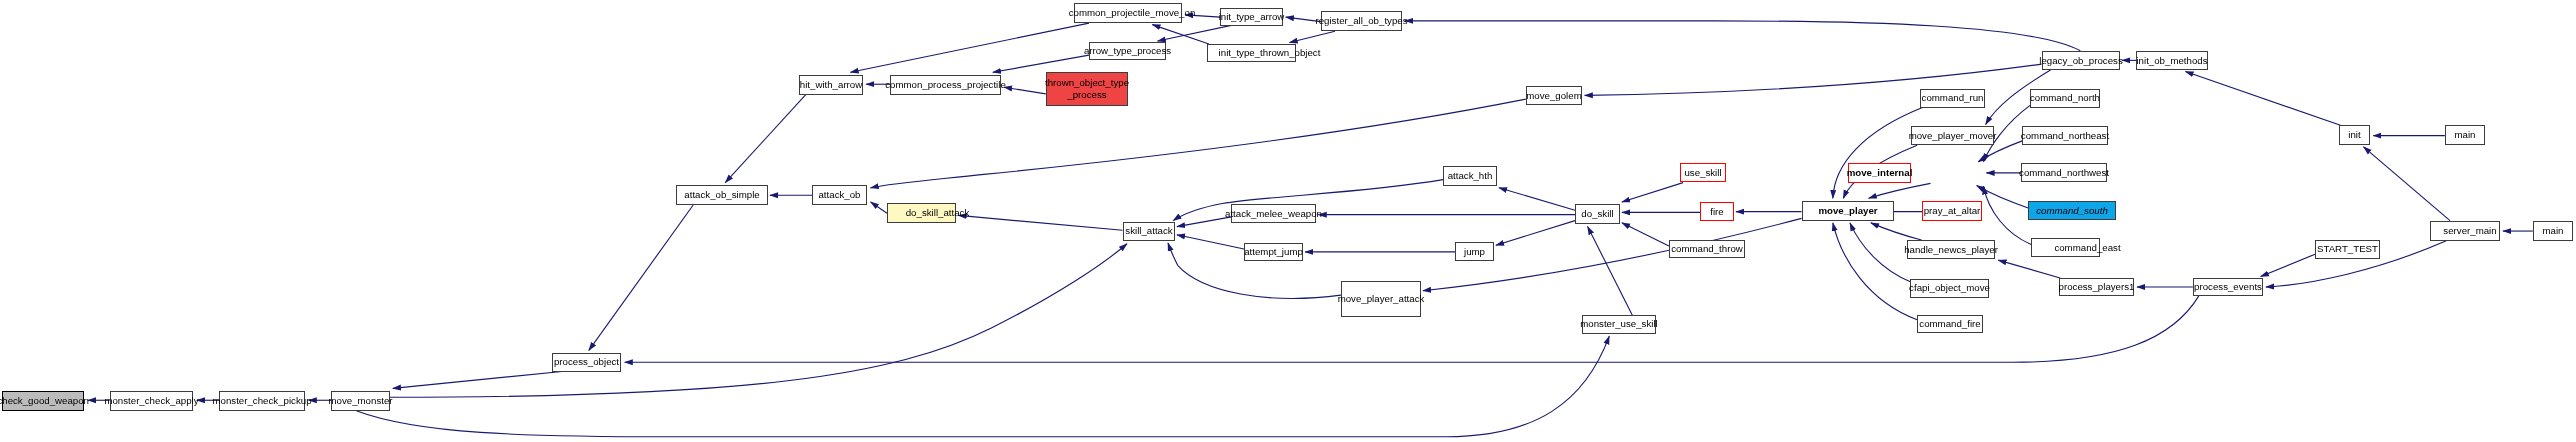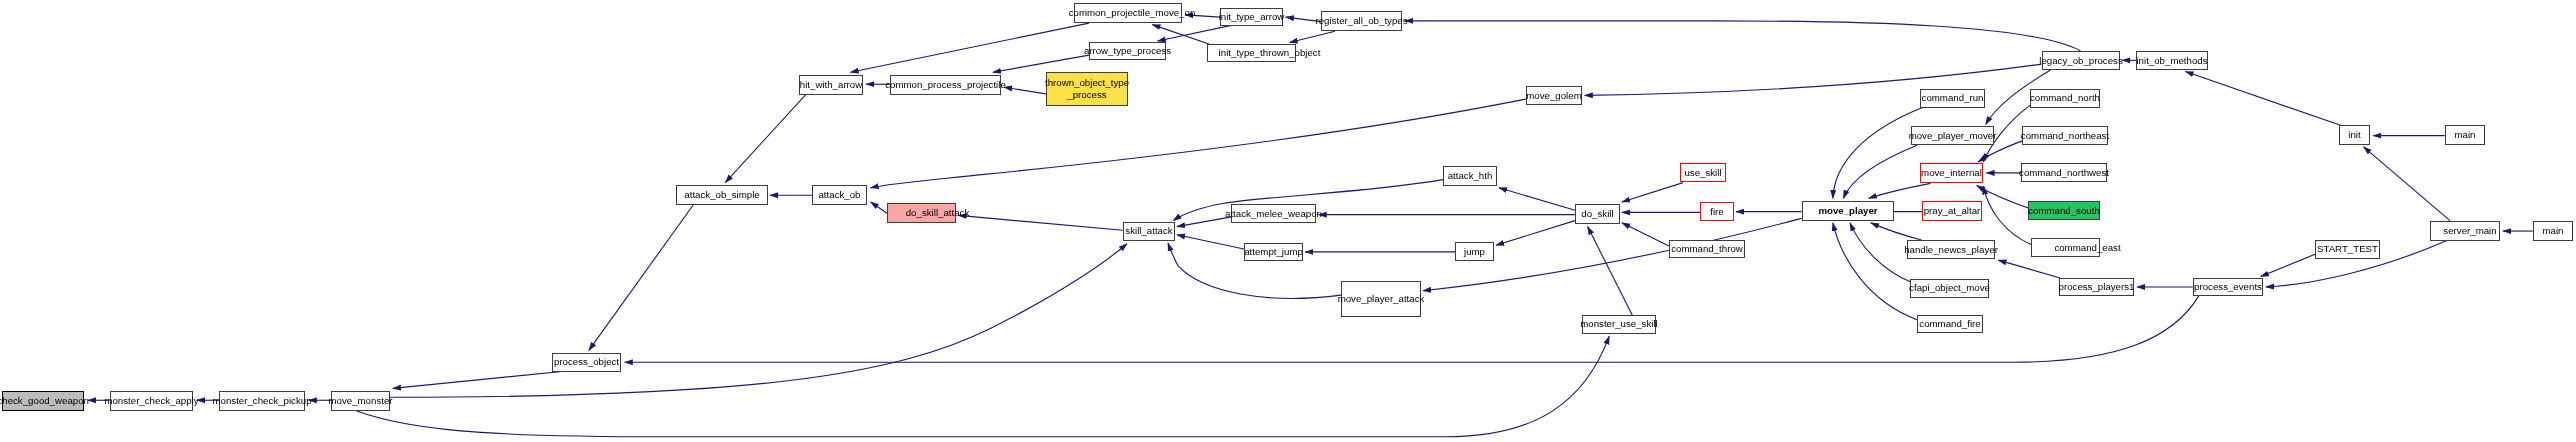--- a/index.html
+++ b/index.html
@@ -88,56 +88,56 @@
       </g>
   </svg>
   <div id="node-layer">
       <div class="node current" style="left: 2.2px; top: 391px; width: 82px; height: 20px; background: rgb(188, 188, 188);">check_good_weapon</div>
       <div class="node normal" style="left: 110px; top: 391px; width: 83px; height: 20px; background: rgb(255, 255, 255); border-color: rgb(61, 61, 61);">monster_check_apply</div>
       <div class="node normal" style="left: 219px; top: 391px; width: 86px; height: 20px; background: rgb(255, 255, 255); border-color: rgb(61, 61, 61);">monster_check_pickup</div>
       <div class="node normal" style="left: 331px; top: 391px; width: 59px; height: 20px; background: rgb(255, 255, 255); border-color: rgb(61, 61, 61);">move_monster</div>
       <div class="node normal" style="left: 552px; top: 353px; width: 69px; height: 18.6px; background: rgb(255, 255, 255); border-color: rgb(61, 61, 61);">process_object</div>
       <div class="node normal" style="left: 799px; top: 75px; width: 64px; height: 20px; background: rgb(255, 255, 255); border-color: rgb(61, 61, 61);">hit_with_arrow</div>
       <div class="node normal" style="left: 890px; top: 75px; width: 111px; height: 20px; background: rgb(255, 255, 255); border-color: rgb(61, 61, 61);">common_process_projectile</div>
-      <div class="node normal" style="left: 1046px; top: 72px; width: 82px; height: 34px; background: #fde047; border-color: rgb(61, 61, 61);">thrown_object_type
+      <div class="node normal" style="left: 1046px; top: 72px; width: 82px; height: 34px; background: #ef4444; border-color: rgb(61, 61, 61);">thrown_object_type
 _process</div>
       <div class="node normal" style="left: 1089px; top: 42px; width: 77px; height: 18px; background: rgb(255, 255, 255); border-color: rgb(61, 61, 61);">arrow_type_process</div>
       <div class="node normal" style="left: 1074px; top: 3px; width: 108px; height: 20px; background: rgb(255, 255, 255); border-color: rgb(61, 61, 61); padding-left: 8px;">common_projectile_move_on</div>
       <div class="node normal" style="left: 1220px; top: 7.5px; width: 63px; height: 18px; background: rgb(255, 255, 255); border-color: rgb(61, 61, 61);">init_type_arrow</div>
       <div class="node normal" style="left: 1207px; top: 44px; width: 89px; height: 18px; background: rgb(255, 255, 255); border-color: rgb(61, 61, 61); padding-left: 36px;">init_type_thrown_object</div>
       <div class="node normal" style="left: 1321px; top: 11.2px; width: 81px; height: 20px; background: rgb(255, 255, 255); border-color: rgb(61, 61, 61);">register_all_ob_types</div>
       <div class="node normal" style="left: 676px; top: 185px; width: 92px; height: 20px; background: rgb(255, 255, 255); border-color: rgb(61, 61, 61);">attack_ob_simple</div>
       <div class="node normal" style="left: 812px; top: 185px; width: 55px; height: 20px; background: rgb(255, 255, 255); border-color: rgb(61, 61, 61);">attack_ob</div>
-      <div class="node normal" style="left: 887px; top: 203px; width: 69px; height: 20px; background: #fca5a5; border-color: rgb(61, 61, 61); padding-left: 32px;">do_skill_attack</div>
+      <div class="node normal" style="left: 887px; top: 203px; width: 69px; height: 20px; background: #fef9c3; border-color: rgb(61, 61, 61); padding-left: 32px;">do_skill_attack</div>
       <div class="node normal" style="left: 1123px; top: 222px; width: 52px; height: 18.6px; background: rgb(255, 255, 255); border-color: rgb(61, 61, 61);">skill_attack</div>
       <div class="node normal" style="left: 1231px; top: 204px; width: 85px; height: 19.4px; background: rgb(255, 255, 255); border-color: rgb(61, 61, 61);">attack_melee_weapon</div>
       <div class="node normal" style="left: 1244px; top: 243px; width: 59px; height: 18px; background: rgb(255, 255, 255); border-color: rgb(61, 61, 61);">attempt_jump</div>
       <div class="node normal" style="left: 1455px; top: 242px; width: 39px; height: 19.4px; background: rgb(255, 255, 255); border-color: rgb(61, 61, 61);">jump</div>
       <div class="node normal" style="left: 1443px; top: 166px; width: 54px; height: 20px; background: rgb(255, 255, 255); border-color: rgb(61, 61, 61);">attack_hth</div>
       <div class="node normal" style="left: 1341px; top: 281px; width: 80px; height: 36px; background: rgb(255, 255, 255); border-color: rgb(61, 61, 61);">move_player_attack</div>
       <div class="node normal" style="left: 1526px; top: 86px; width: 56px; height: 19.4px; background: rgb(255, 255, 255); border-color: rgb(61, 61, 61);">move_golem</div>
       <div class="node normal" style="left: 1575px; top: 204px; width: 45px; height: 20px; background: rgb(255, 255, 255); border-color: rgb(61, 61, 61);">do_skill</div>
       <div class="node red" style="left: 1680px; top: 163px; width: 46px; height: 19.4px; background: rgb(255, 255, 255); border-color: rgb(255, 0, 0);">use_skill</div>
       <div class="node red" style="left: 1700px; top: 202px; width: 34px; height: 19.4px; background: rgb(255, 255, 255); border-color: rgb(255, 0, 0);">fire</div>
       <div class="node normal" style="left: 1669px; top: 240px; width: 76px; height: 18px; background: rgb(255, 255, 255); border-color: rgb(61, 61, 61);">command_throw</div>
       <div class="node normal" style="left: 1582px; top: 315px; width: 74px; height: 18.6px; background: rgb(255, 255, 255); border-color: rgb(61, 61, 61);">monster_use_skill</div>
       <div class="node normal" style="left: 1802px; top: 201px; width: 92px; height: 20px; background: rgb(255, 255, 255); border-color: rgb(61, 61, 61); font-weight: bold;">move_player</div>
       <div class="node normal" style="left: 1920px; top: 89px; width: 65px; height: 18.6px; background: rgb(255, 255, 255); border-color: rgb(61, 61, 61);">command_run</div>
       <div class="node normal" style="left: 1911px; top: 126px; width: 83px; height: 19.4px; background: rgb(255, 255, 255); border-color: rgb(61, 61, 61);">move_player_mover</div>
-      <div class="node red" style="left: 1920px; top: 163px; width: 63px; height: 20px; background: rgb(255, 255, 255); border-color: rgb(255, 0, 0);">move_internal</div>
+      <div class="node red" style="left: 1848px; top: 163px; width: 63px; height: 20px; background: rgb(255, 255, 255); border-color: rgb(255, 0, 0); font-weight: bold;">move_internal</div>
       <div class="node red" style="left: 1922px; top: 201px; width: 60px; height: 20px; background: rgb(255, 255, 255); border-color: rgb(255, 0, 0);">pray_at_altar</div>
       <div class="node normal" style="left: 1907px; top: 240px; width: 88px; height: 19.4px; background: rgb(255, 255, 255); border-color: rgb(61, 61, 61);">handle_newcs_player</div>
       <div class="node normal" style="left: 1910px; top: 279px; width: 79px; height: 18.6px; background: rgb(255, 255, 255); border-color: rgb(61, 61, 61);">cfapi_object_move</div>
       <div class="node normal" style="left: 1917px; top: 315px; width: 66px; height: 18px; background: rgb(255, 255, 255); border-color: rgb(61, 61, 61);">command_fire</div>
       <div class="node normal" style="left: 2042px; top: 51px; width: 78px; height: 19.4px; background: rgb(255, 255, 255); border-color: rgb(61, 61, 61);">legacy_ob_process</div>
       <div class="node normal" style="left: 2136px; top: 51px; width: 72px; height: 19.4px; background: rgb(255, 255, 255); border-color: rgb(61, 61, 61);">init_ob_methods</div>
       <div class="node normal" style="left: 2030px; top: 89px; width: 70px; height: 18.6px; background: rgb(255, 255, 255); border-color: rgb(61, 61, 61);">command_north</div>
       <div class="node normal" style="left: 2022px; top: 126px; width: 86px; height: 19.4px; background: rgb(255, 255, 255); border-color: rgb(61, 61, 61);">command_northeast</div>
       <div class="node normal" style="left: 2021px; top: 163px; width: 86px; height: 19.4px; background: rgb(255, 255, 255); border-color: rgb(61, 61, 61);">command_northwest</div>
-      <div class="node normal" style="left: 2028px; top: 201px; width: 72px; height: 19.4px; background: #22c55e; border-color: rgb(61, 61, 61);">command_south</div>
+      <div class="node normal" style="left: 2028px; top: 201px; width: 88px; height: 19.4px; background: #0ea5e9; border-color: rgb(61, 61, 61); font-style: italic;">command_south</div>
       <div class="node normal" style="left: 2031px; top: 238px; width: 69px; height: 19.4px; background: rgb(255, 255, 255); border-color: rgb(61, 61, 61); padding-left: 44px;">command_east</div>
       <div class="node normal" style="left: 2059px; top: 278px; width: 75px; height: 18px; background: rgb(255, 255, 255); border-color: rgb(61, 61, 61);">process_players1</div>
       <div class="node normal" style="left: 2193px; top: 278px; width: 70px; height: 18px; background: rgb(255, 255, 255); border-color: rgb(61, 61, 61);">process_events</div>
       <div class="node normal" style="left: 2315px; top: 240px; width: 65px; height: 18.6px; background: rgb(255, 255, 255); border-color: rgb(61, 61, 61);">START_TEST</div>
       <div class="node normal" style="left: 2339px; top: 125px; width: 31px; height: 20px; background: rgb(255, 255, 255); border-color: rgb(61, 61, 61);">init</div>
       <div class="node normal" style="left: 2445px; top: 125px; width: 40px; height: 20px; background: rgb(255, 255, 255); border-color: rgb(61, 61, 61);">main</div>
       <div class="node normal" style="left: 2430px; top: 221px; width: 70px; height: 20px; background: rgb(255, 255, 255); border-color: rgb(61, 61, 61); padding-left: 10px;">server_main</div>
       <div class="node normal" style="left: 2533px; top: 221px; width: 40px; height: 20px; background: rgb(255, 255, 255); border-color: rgb(61, 61, 61);">main</div>
     </div>
 </div>

